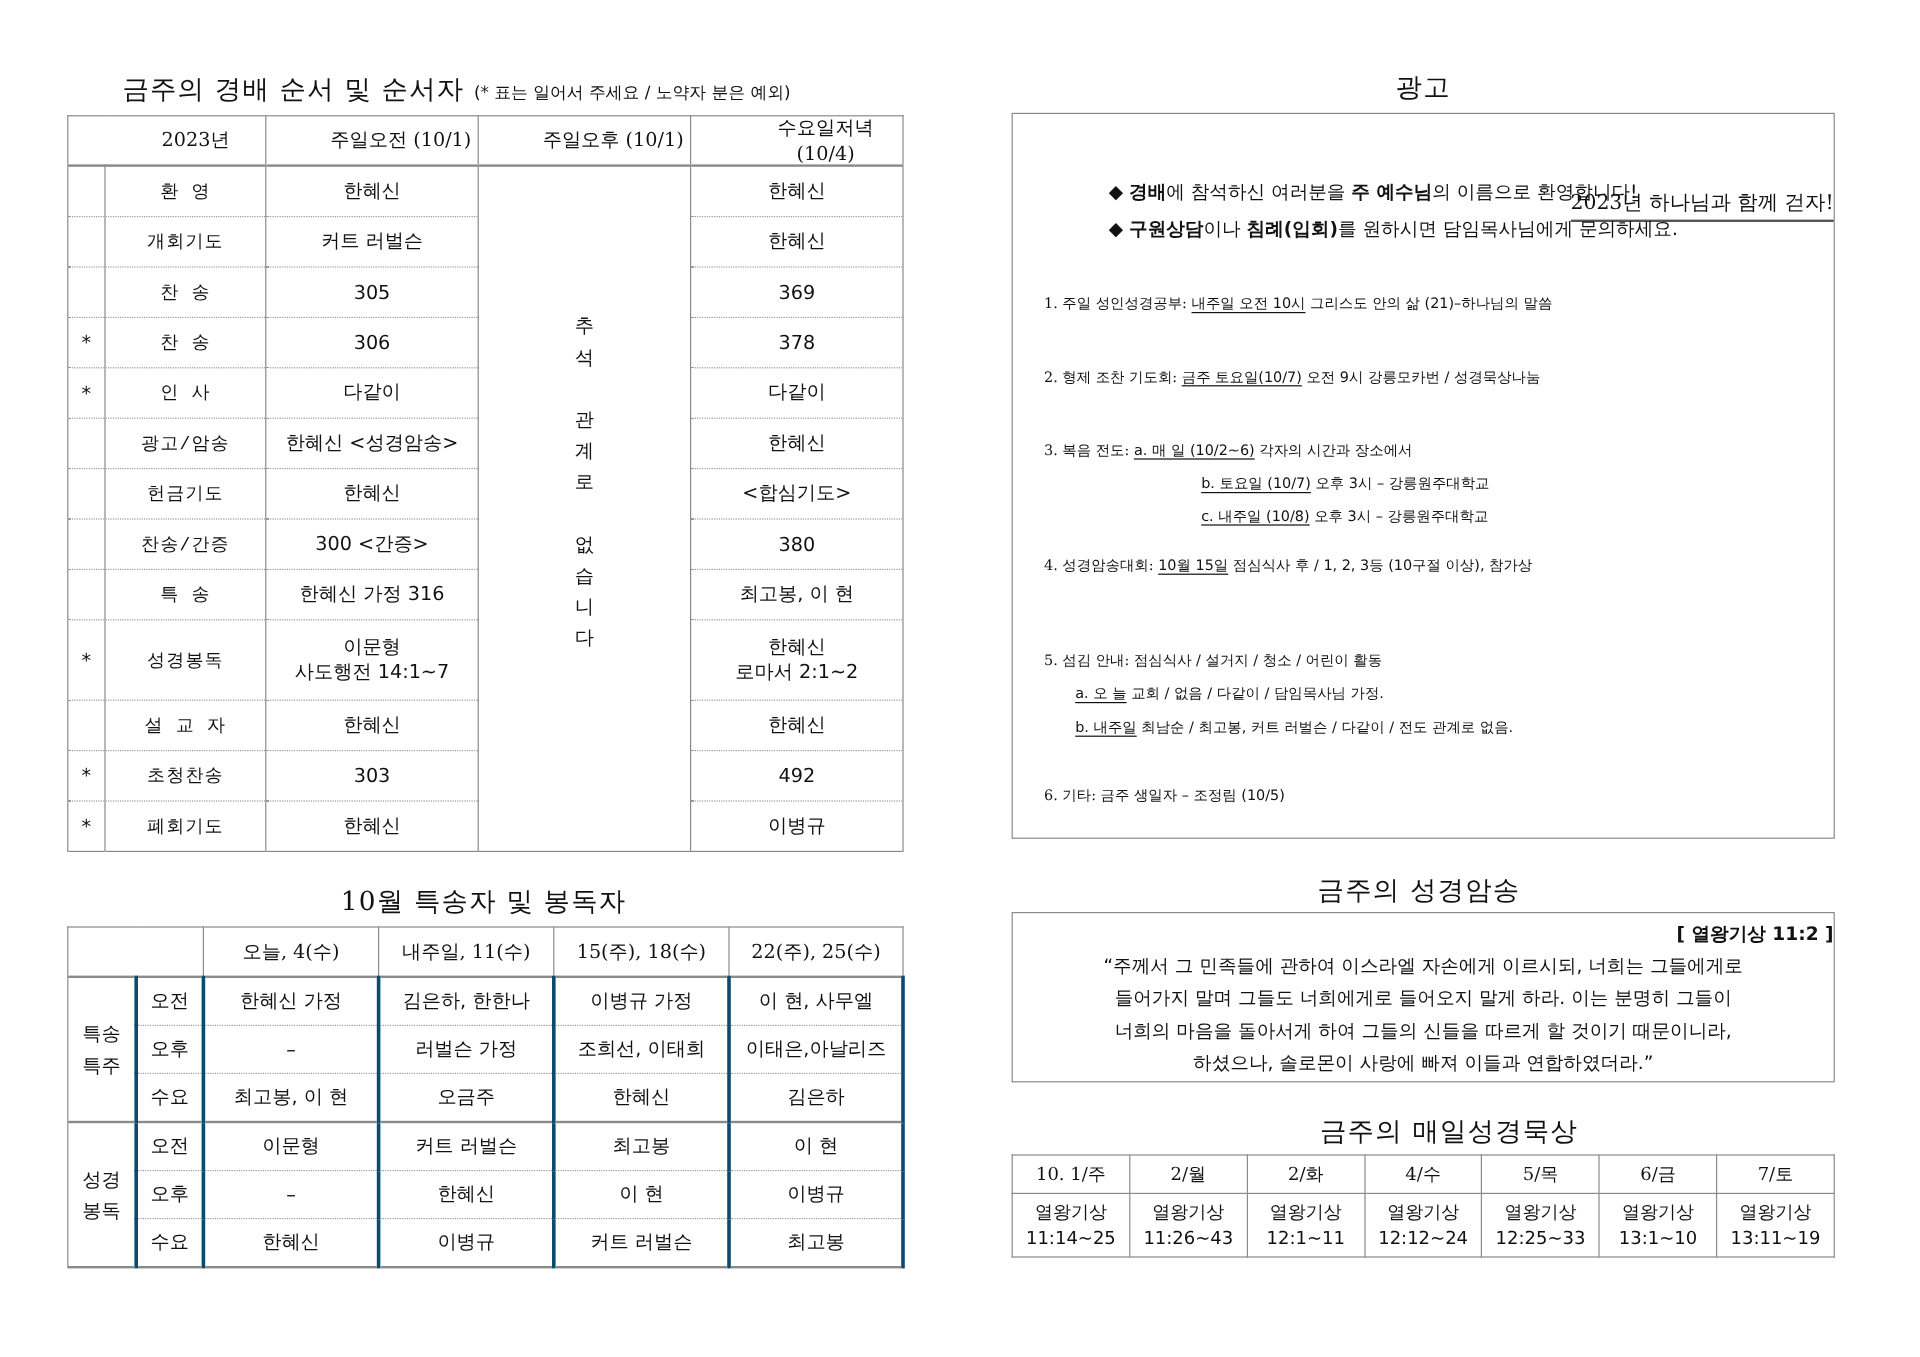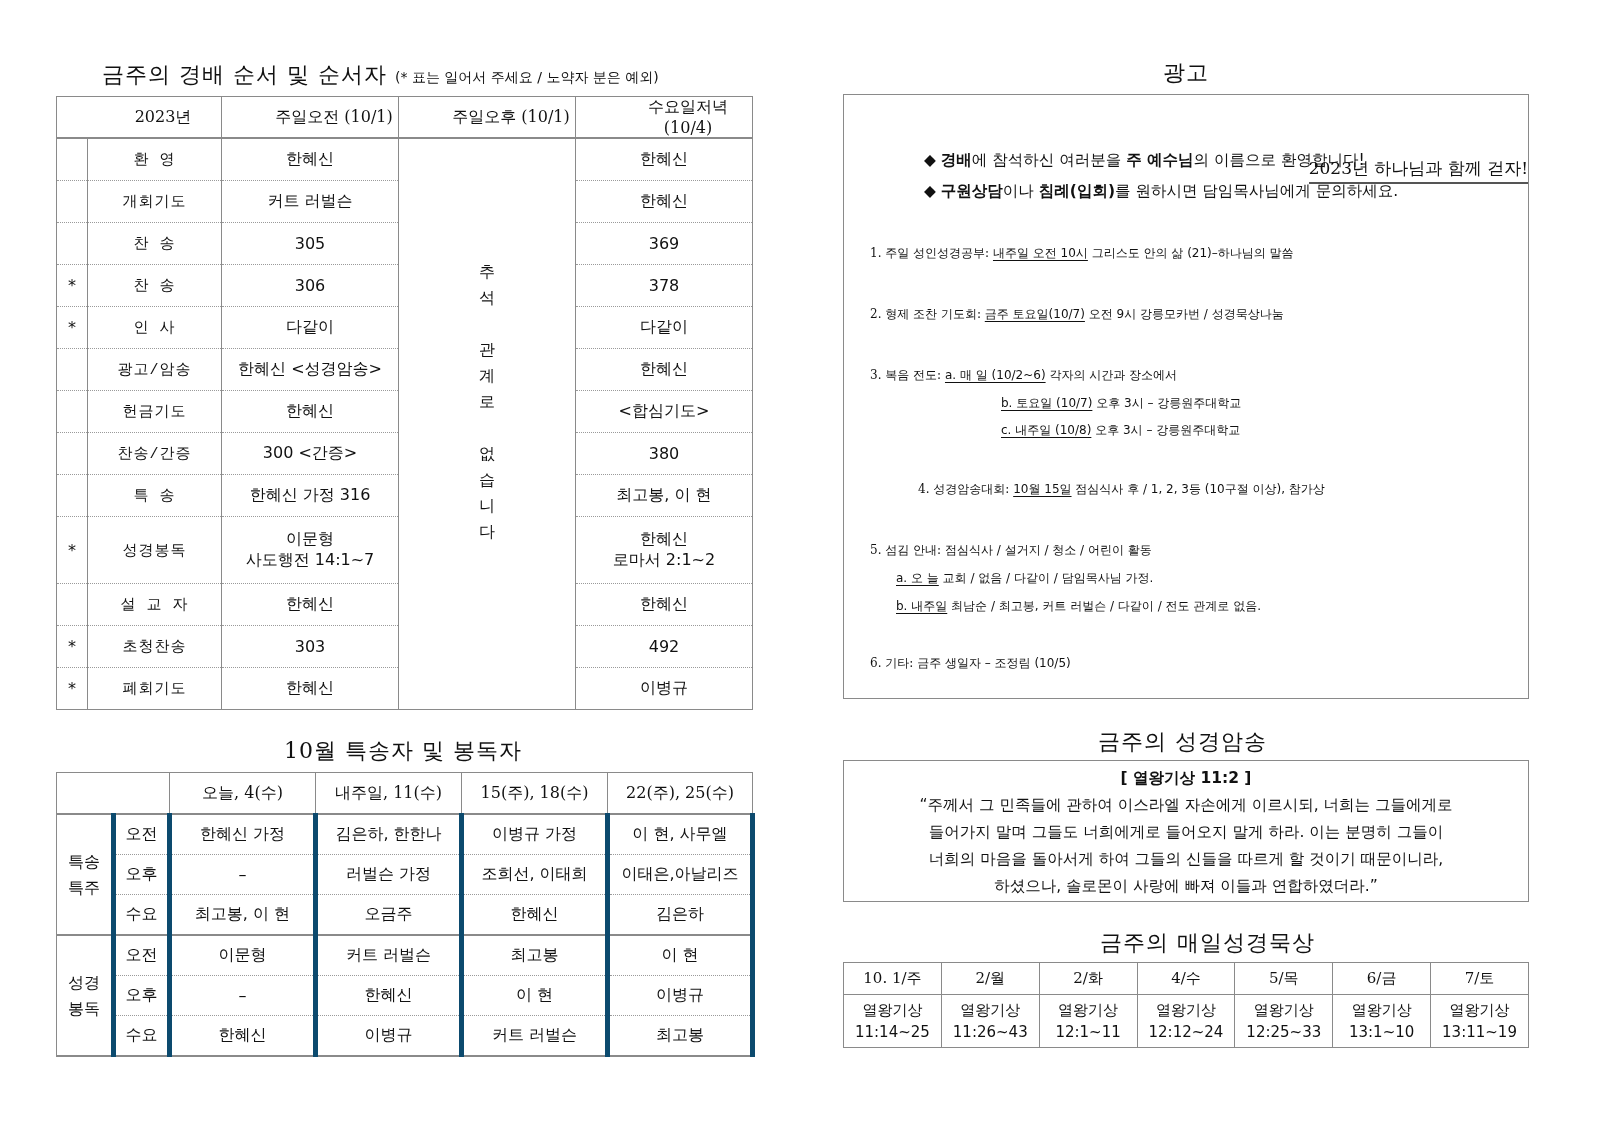--- a/index.html
+++ b/index.html
@@ -22,38 +22,38 @@
   #order td.star { font-size:16px; }
   #order td.label { font-family:Liberation Mono, monospace; font-size:15px; letter-spacing:1px; }
   #order td.vert { border-bottom:1px solid #8a8a8a; vertical-align:top; }
   .vtext { display:flex; flex-direction:column; align-items:center; padding-top:120px; font-size:16px; line-height:26px; }
   .vtext span { display:block; }
   .vtext .gap { height:26px; }
 
   
   #special { position:absolute; left:56px; top:772px; width:696px; border:1px solid #8a8a8a; font-size:16px; }
   #special th { height:40px; border:1px solid #8a8a8a; border-bottom:2px solid #8a8a8a; font-family:"DejaVu Serif","Liberation Serif",serif; font-size:16px; }
-  #special td { height:39px; border-left:1px solid #8a8a8a; border-right:5px solid #0c4a6e; border-bottom:1px dotted #9a9a9a; }
+  #special td { height:39px; border-left:1px solid #8a8a8a; border-right:3px solid #0c4a6e; border-bottom:1px dotted #9a9a9a; }
   #special td.group { border-bottom:2px solid #8a8a8a; font-family:"DejaVu Serif","Liberation Serif",serif; line-height:26px; }
   #special tr.last td { border-bottom:2px solid #8a8a8a; }
   #special td.sub { font-family:"DejaVu Serif","Liberation Serif",serif; }
 
   
   #ads { position:absolute; left:843px; top:94px; width:686px; height:605px; border:1px solid #8a8a8a; box-sizing:border-box; }
   .ads-head { position:absolute; left:0; right:0; top:18px; text-align:right; font-family:"DejaVu Serif","Liberation Serif",serif; font-size:17px;margin-top:44px; }
   .ads-head span { border-bottom:2px solid #555; padding-bottom:4px; }
   .bullet { position:absolute; left:80px; font-size:15.5px; white-space:nowrap; }
   .item { position:absolute; left:26px; font-size:12px; white-space:nowrap; }
   .item .num { font-family:"DejaVu Serif","Liberation Serif",serif; }
   .item .lbl { font-family:"DejaVu Serif","Liberation Serif",serif; }
   .u { text-decoration:underline; text-underline-offset:3px; }
 
   
   #verse { position:absolute; left:843px; top:760px; width:686px; height:142px; border:1px solid #8a8a8a; box-sizing:border-box; text-align:center; font-size:15.5px; line-height:27px; padding-top:4px; }
-  #verse .ref { font-weight:bold; }
+  #verse .ref { font-weight:bold;text-align:right; }
 
   
   #daily { position:absolute; left:843px; top:962px; width:686px; border:1px solid #8a8a8a; }
   #daily th { height:31px; border:1px solid #8a8a8a; font-family:"DejaVu Serif","Liberation Serif",serif; font-size:15px; }
   #daily td { height:52px; border:1px solid #8a8a8a; font-size:15px; line-height:22px; }
 </style>
 </head>
 <body>
 
 <div class="title" style="left:102px; top:60px;">
@@ -289,21 +289,21 @@
     <span class="lbl">복음 전도:</span>
     <span class="u">a. 매   일 (10/2~6)</span><span> 각자의 시간과 장소에서</span>
   </div>
   <div class="item" style="top:300px; left:157px;">
     <span class="u">b. 토요일 (10/7)</span><span> 오후 3시 – 강릉원주대학교</span>
   </div>
   <div class="item" style="top:327px; left:157px;">
     <span class="u">c. 내주일 (10/8)</span><span> 오후 3시 – 강릉원주대학교</span>
   </div>
 
-  <div class="item" style="top:386px;margin-left:48px;">
+  <div class="item" style="top:368px;">
     <span class="num">4.</span>
     <span class="lbl">성경암송대회:</span>
     <span class="u">10월 15일</span><span> 점심식사 후 / 1, 2, 3등 (10구절 이상), 참가상</span>
   </div>
 
   <div class="item" style="top:447px;">
     <span class="num">5.</span>
     <span class="lbl">섬김 안내:</span><span> 점심식사 / 설거지 / 청소 / 어린이 활동</span>
   </div>
   <div class="item" style="top:475px; left:52px;">

